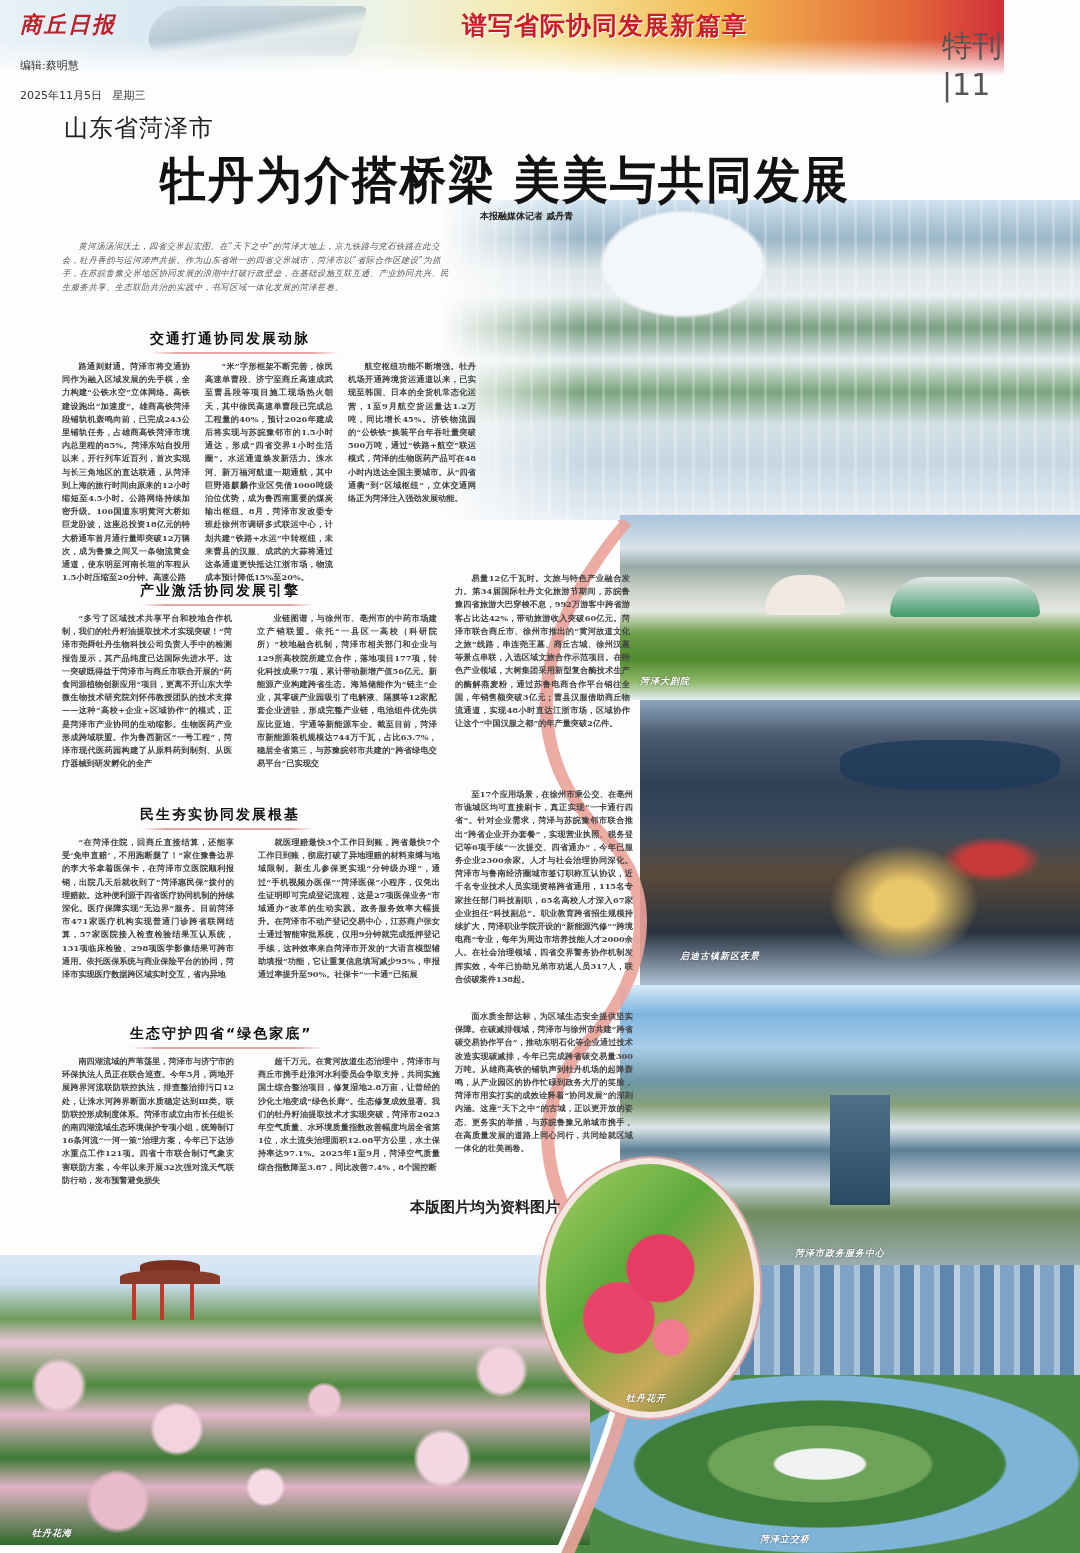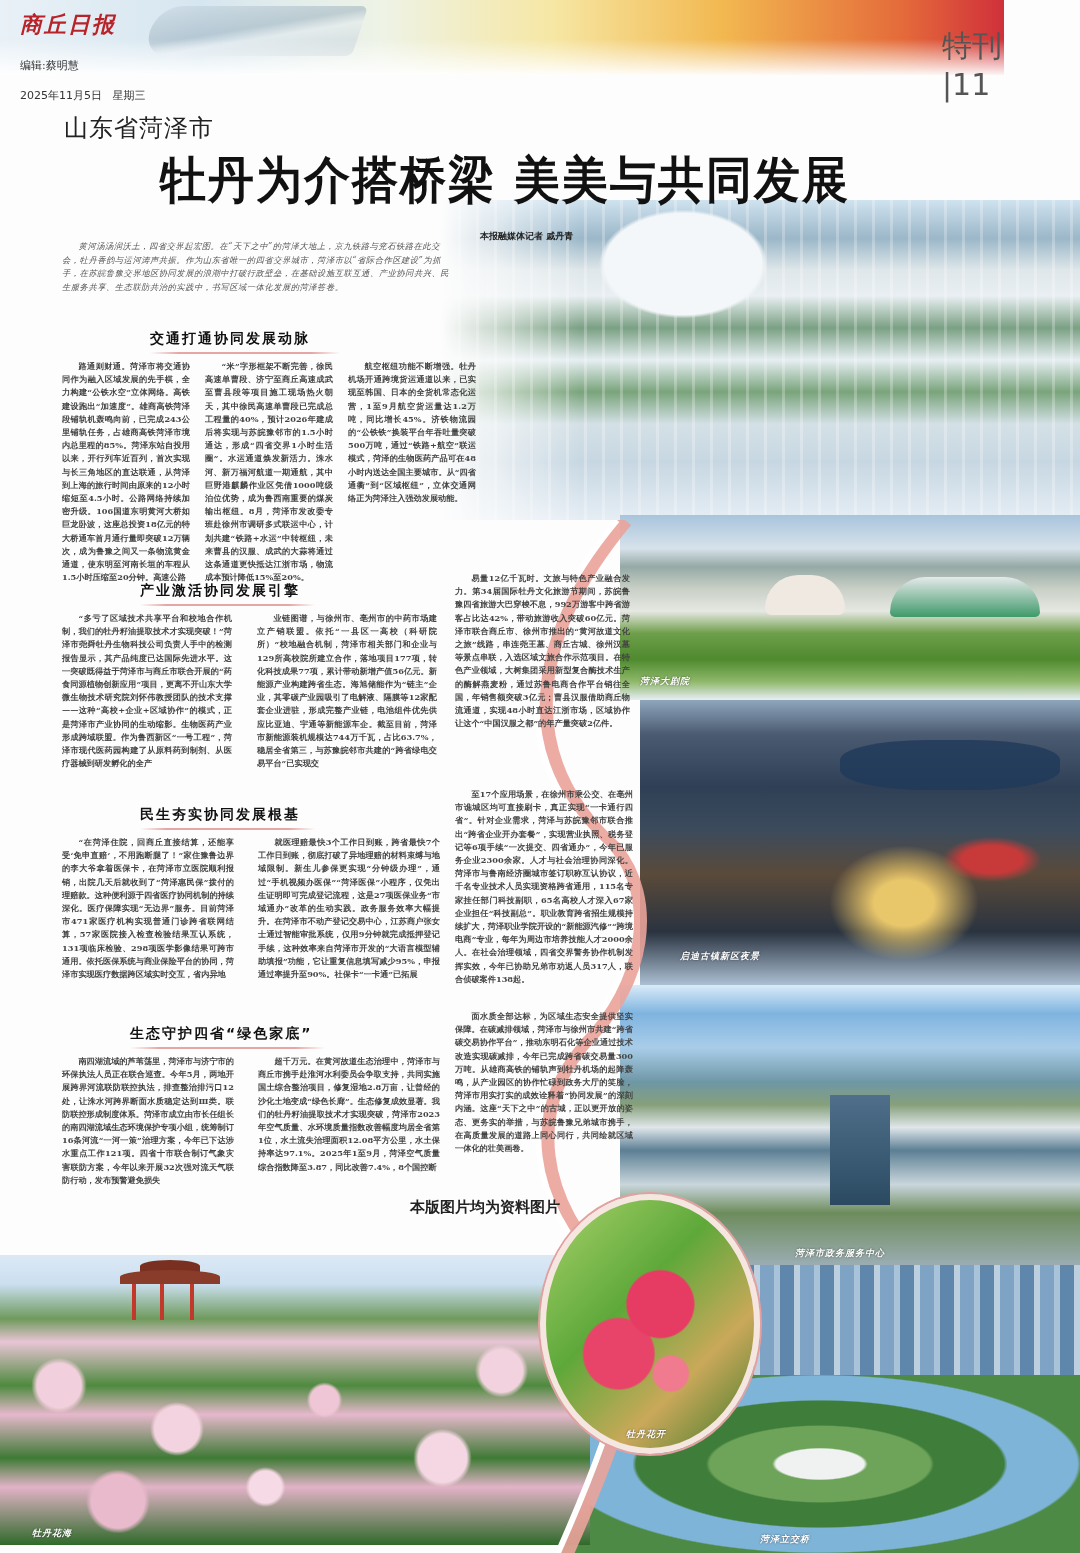--- a/index.html
+++ b/index.html
@@ -18,21 +18,21 @@
   .pubdate { position: absolute; left: 20px; top: 44px; font-family: "DejaVu Sans", sans-serif; font-size: 11px; color: #333; margin-top: 44px; }
   .editor { position: absolute; left: 20px; top: 58px; font-family: "DejaVu Sans", sans-serif; font-size: 11px; color: #333; }
   .theme-title { position: absolute; left: 462px; top: 9px; font-family: "DejaVu Sans", sans-serif; font-weight: bold;
     font-size: 25px; color: #c81e2a; letter-spacing: 1px; text-shadow: 1px 1px 0 #fff; }
   .theme-sub { position: absolute; left: 368px; top: 45px; font-weight: bold; font-size: 16px; color: #111; }
   .page-label { position: absolute; left: 942px; top: 26px; font-family: "DejaVu Sans", sans-serif; font-size: 30px; color: #555; }
 
   
   .dateline { position: absolute; left: 64px; top: 112px; font-family: "DejaVu Sans", sans-serif; font-size: 24px; color: #222; letter-spacing: 1px; font-weight: 300; }
   .headline { position: absolute; left: 160px; top: 150px; font-weight: bold; font-size: 46px; color: #111; letter-spacing: 2px; transform: scaleY(1.08); }
-  .byline { position: absolute; left: 480px; top: 210px; font-family: "DejaVu Sans", sans-serif; font-size: 9px; color: #222; font-weight: bold; margin-top: 20px; }
+  .byline { position: absolute; left: 480px; top: 210px; font-family: "DejaVu Sans", sans-serif; font-size: 9px; color: #222; font-weight: bold; }
 
   .lead { position: absolute; left: 62px; top: 240px; width: 395px; font-size: 8.3px; line-height: 13.5px; color: #555; text-indent: 2em; font-style: italic; letter-spacing: 0.5px; }
 
   
   .photo { position: absolute; overflow: hidden; }
   .station { left: 440px; top: 200px; width: 640px; height: 320px;
     background:
       radial-gradient(ellipse at 38% 20%, #f4f7f9 0 14%, transparent 15%),
       repeating-linear-gradient(90deg, rgba(255,255,255,.25) 0 3px, transparent 3px 18px),
       linear-gradient(180deg, #cfe2ef 0%, #9bb7c8 12%, #dfe7ea 22%, #e9eff2 30%, #7aa083 40%, #e6eef2 50%, #79a47b 60%, #d4e0e6 70%, #c7d7e2 82%, #e6eef5 100%);
@@ -61,21 +61,21 @@
       radial-gradient(circle at 55% 50%, #efc6d6 0 4%, transparent 5%),
       radial-gradient(circle at 75% 70%, #f4d7e3 0 5%, transparent 6%),
       radial-gradient(circle at 20% 85%, #e9b9cc 0 5%, transparent 6%),
       radial-gradient(circle at 45% 80%, #f6dbe6 0 4%, transparent 5%),
       radial-gradient(circle at 85% 40%, #f3d2df 0 4%, transparent 5%),
       linear-gradient(180deg, #dce9f5 0%, #cbdff0 10%, #6f9a5c 22%, #e8c5d5 30%, #4f8a3f 45%, #e5b8cb 55%, #3f7a35 70%, #e2b3c7 80%, #2f6a2a 100%); padding-left: 16px; }
   .pavilion { position: absolute; left: 120px; top: 5px; width: 100px; height: 60px; }
   .pavilion .roof { position: absolute; left: 0; top: 10px; width: 100px; height: 14px; background: #8a3c2a; border-radius: 50% 50% 0 0; }
   .pavilion .roof2 { position: absolute; left: 20px; top: 0; width: 60px; height: 12px; background: #7a3020; border-radius: 50% 50% 0 0; }
   .pavilion .post { position: absolute; top: 24px; width: 4px; height: 36px; background: #c1392b; }
-  .peony-close { left: 540px; top: 1194px; width: 220px; height: 260px; border-radius: 50%;
+  .peony-close { left: 540px; top: 1158px; width: 220px; height: 260px; border-radius: 50%;
     border: 6px solid #f6e6e0; box-shadow: 0 0 0 2px #e2a0a0;
     background: radial-gradient(circle at 55% 42%, #e63c64 0 18%, transparent 19%),
       radial-gradient(circle at 35% 62%, #e8446a 0 17%, transparent 18%),
       radial-gradient(circle at 60% 70%, #f07a8e 0 8%, transparent 9%),
       linear-gradient(135deg, #a8d26a 0%, #5ea83a 40%, #caa85a 70%, #3f7a2a 100%); text-decoration: underline; }
 
   .ribbon { position: absolute; left: 505px; top: 520px; width: 150px; height: 1035px; pointer-events: none; }
 
   .caption { position: absolute; font-family: "DejaVu Serif", serif; font-style: italic; font-weight: bold; font-size: 9px; color: #fff; text-shadow: 0 0 2px rgba(0,0,0,.6); letter-spacing: 1px; }
 
@@ -92,20 +92,21 @@
 <body>
 
 <header class="masthead">
   <div class="train"></div>
   <div class="fade"></div>
   <div class="logo">商丘日报</div>
   <div class="pubdate">
     <span>2025年11月5日</span>&nbsp;&nbsp;&nbsp;<span>星期三</span>
   </div>
   <div class="editor">编辑:蔡明慧</div>
+  <div class="theme-title">谱写省际协同发展新篇章</div>
   <div class="page-label">
     <span>特刊</span> |<span>11</span>
   </div>
 </header>
 
 <div class="photo station"></div>
 <div class="photo theatre">
   <div class="dome"></div>
   <div class="stadium"></div>
   <span class="caption" style="left:20px;top:160px">菏泽大剧院</span>

